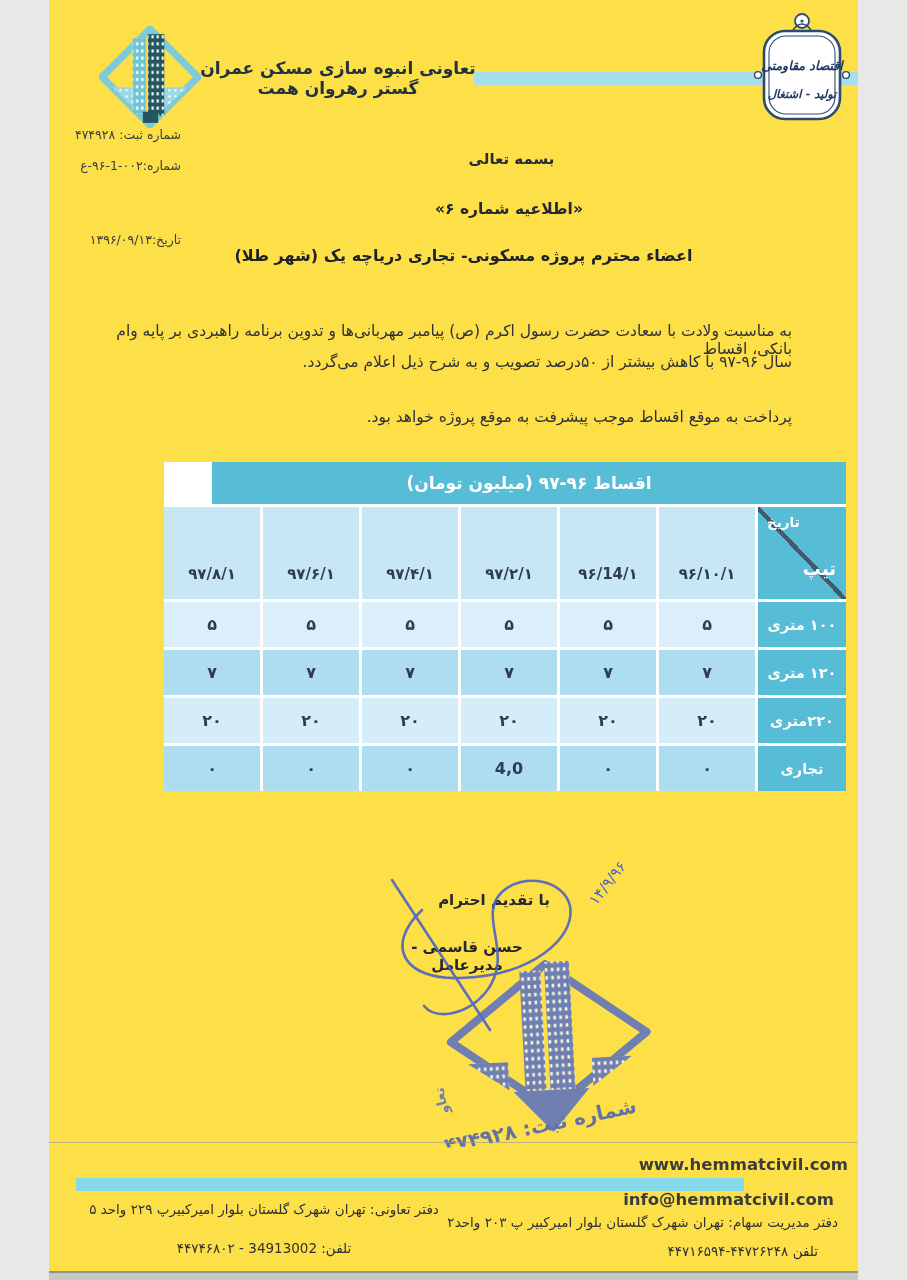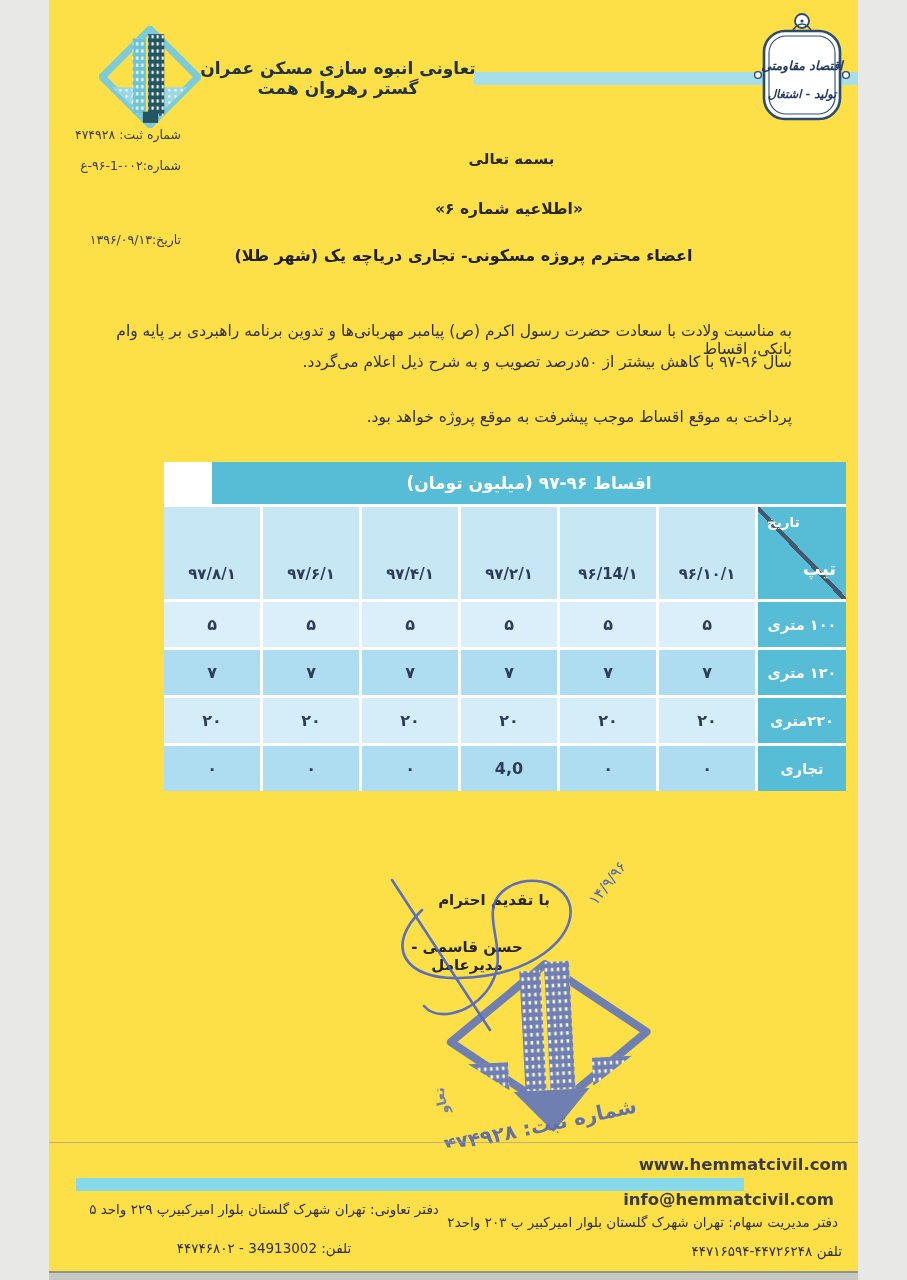--- a/index.html
+++ b/index.html
@@ -62,21 +62,21 @@
     font-size:15px; font-weight:700; color:#26262e; }
   .sig-ink { left:315px; top:858px; width:310px; height:250px; pointer-events:none; }
   .stamp { left:360px; top:942px; width:280px; height:200px; transform:rotate(-3deg); opacity:.92; }
 
   
   .foot-rule { left:0; top:1142px; width:907px; height:1px; background:#9b9b94; opacity:.65; }
   .foot-band { left:27px; top:1178px; width:668px; height:13px; background:#86d9e8; }
   .web  { right:10px; top:1155px; font-size:16.5px; font-weight:700; color:#3c3c3e; direction:ltr; }
   .mail { right:24px; top:1190px; font-size:16.5px; font-weight:700; color:#3c3c3e; direction:ltr; }
   .off-r1 { right:20px; top:1214px; font-size:13.5px; color:#2f2f35; text-align:right; }
-  .off-r2 { right:16px; top:1243px; font-size:13.5px; color:#2f2f35; text-align:right; }
+  .off-r2 { right:40px; top:1243px; font-size:13.5px; color:#2f2f35; text-align:right; }
   .off-left { left:35px; top:1190px; width:360px; text-align:center;
     font-size:13.5px; color:#2f2f35; line-height:2.9; }
   .bottom-strip { left:0; top:1271px; width:907px; height:9px;
     background:#c6c9c3; border-top:2px solid #92958f; }
 </style>
 </head>
 <body>
 
 <div class="page">
 

